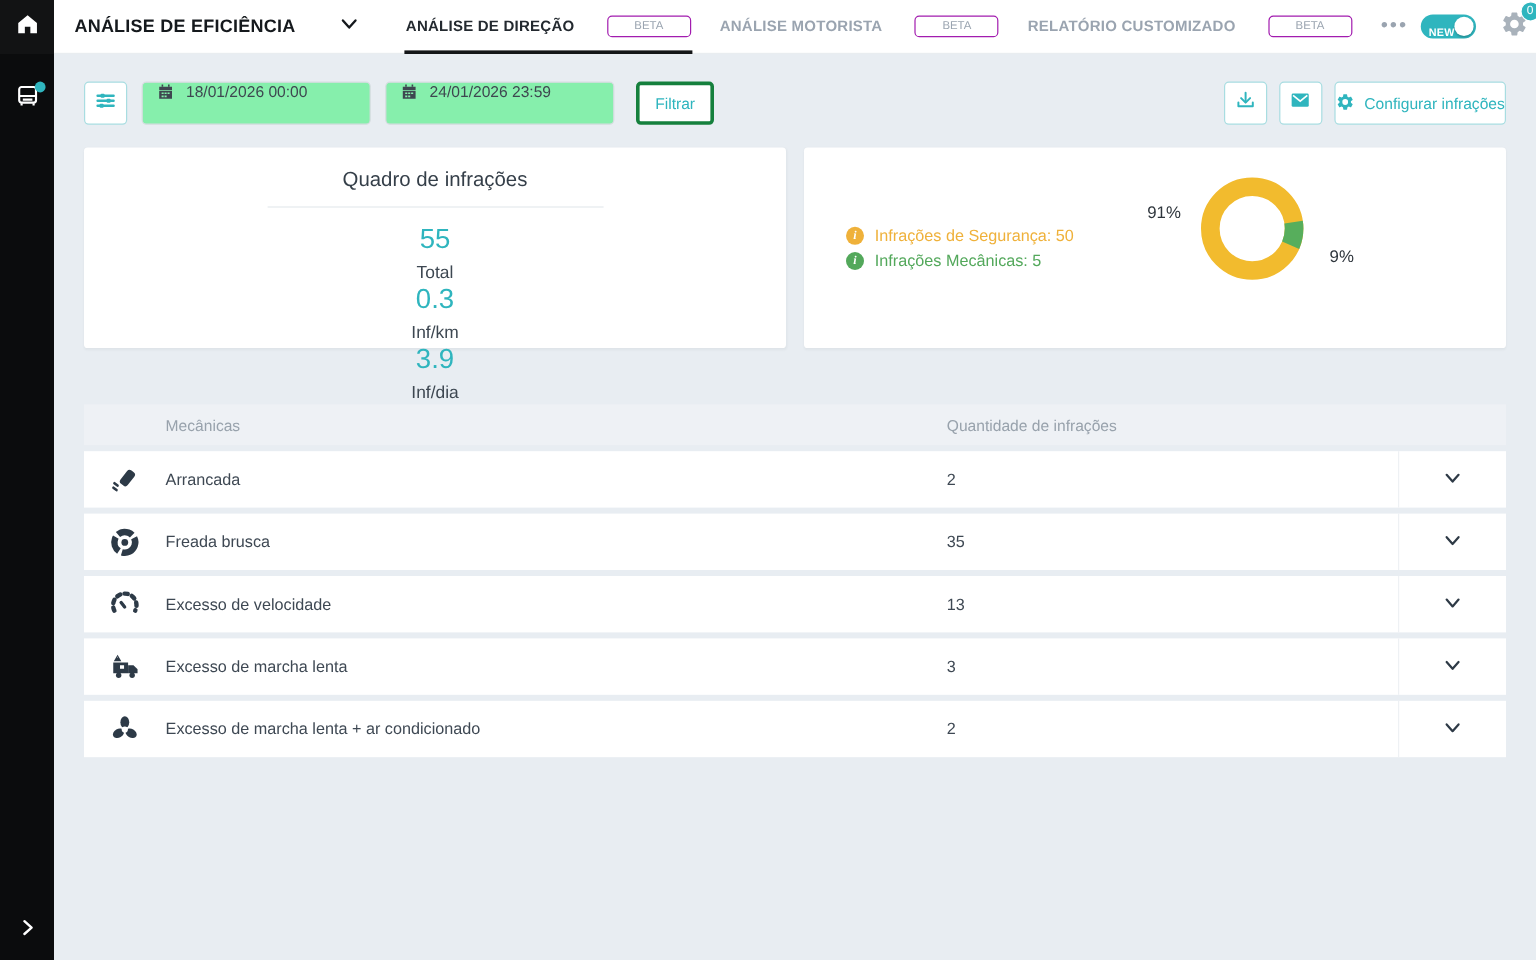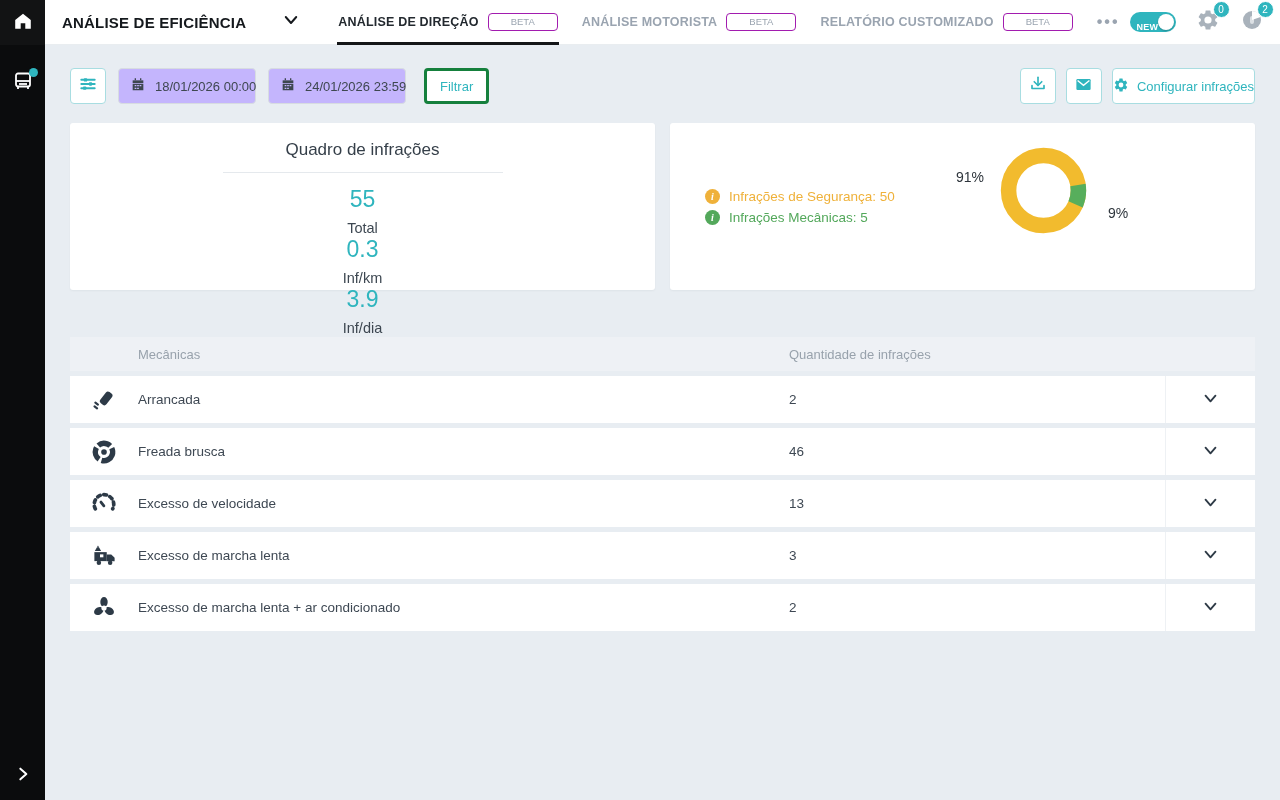--- a/index.html
+++ b/index.html
@@ -16,42 +16,42 @@
   .sb-truck { width:45px; height:45px; margin-top:15px; display:flex; align-items:center; justify-content:center; position:relative; cursor:pointer; }
   .sb-truck .dot { position:absolute; top:8px; right:7px; width:9px; height:9px; border-radius:50%; background:#2fb5be; }
   .sb-expand { position:absolute; bottom:14px; left:0; width:45px; display:flex; justify-content:center; cursor:pointer; }
 
   
   .topbar { position:absolute; left:45px; top:0; right:0; height:45px; background:#ffffff; display:flex; align-items:center; z-index:20; border-bottom:1px solid #e9edf0; }
   .tb-title { font-size:15px; font-weight:700; color:#15191d; letter-spacing:.2px; margin-left:17px; white-space:nowrap; }
   .tb-title-chev { margin:0 14px 0 36px; display:flex; align-items:center; cursor:pointer; }
   .tb-divider { width:1px; height:24px; background:#e3e7eb; margin-right:24px; }
 
-  .tab { display:flex; align-items:center; gap:9px; height:45px; position:relative; margin-right:24px; cursor:pointer; white-space:nowrap; }
+  .tab { display:flex; align-items:center; gap:27px; height:45px; position:relative; margin-right:24px; cursor:pointer; white-space:nowrap; }
   .tab-label { font-size:12.5px; font-weight:700; color:#9aa4b0; letter-spacing:.2px; }
   .tab.active .tab-label { color:#23292f; }
   .tab.active::after { content:""; position:absolute; left:-1px; right:-1px; bottom:0; height:3px; background:#141618; }
   .beta { font-size:9.5px; font-weight:400; color:#9aa4b0; border:1px solid #a21caf; border-radius:4px; padding:3px 22px; background:#fff; line-height:1; }
   .tab-more { font-size:16px; font-weight:700; color:#9aa4b0; letter-spacing:2px; cursor:pointer; margin-right:10px; }
 
   .tb-right { margin-left:auto; display:flex; align-items:center; gap:20px; padding-right:18px; }
   .toggle { width:46px; height:20px; border-radius:10px; background:#2fb5be; position:relative; display:flex; align-items:flex-end; cursor:pointer; flex:none; }
   .toggle-label { color:#fff; font-size:9px; font-weight:700; margin-left:7px; letter-spacing:.2px; }
   .toggle-knob { position:absolute; right:2px; top:2px; width:16px; height:16px; border-radius:50%; background:#fff; box-shadow:0 1px 2px rgba(0,0,0,.25); }
   .ib-wrap { position:relative; cursor:pointer; display:flex; }
   .badge { position:absolute; top:-7px; right:-10px; min-width:17px; height:17px; padding:0 2px; border-radius:9px; background:#2fb5be; color:#fff; font-size:10px; display:flex; align-items:center; justify-content:center; border:1px solid #fff; }
   .avatar { cursor:pointer; display:flex; }
 
   
   .main { position:absolute; left:45px; top:45px; right:0; bottom:0; padding:23px 25px 0 25px; }
 
   .filter-row { display:flex; align-items:center; }
   .btn-sq { width:36px; height:36px; border-radius:4px; background:#fff; display:flex; align-items:center; justify-content:center; cursor:pointer; flex:none; }
   .teal-border { border:1px solid #a8dde1; }
-  .date-input { width:138px; height:36px; background:#c4b5fd; border:1px solid #d7dce1; border-radius:4px; display:flex; align-items:center; gap:9px; padding:0 11px; margin-left:12px; font-size:13px; color:#3e4750; cursor:text; white-space:nowrap; }
+  .date-input { width:191px; height:36px; background:#86efac; border:1px solid #d7dce1; border-radius:4px; display:flex; gap:9px; padding:0 11px; margin-left:12px; font-size:13px; color:#3e4750; cursor:text; white-space:nowrap; }
   .date-input:last-of-type { margin-left:18px; }
   .btn-filtrar { height:36px; padding:0 13px; margin-left:18px; background:#fff; border:3px solid #15803d; border-radius:4px; color:#2fb5be; font-size:13px; display:flex; align-items:center; cursor:pointer; }
   .fr-right { margin-left:auto; display:flex; align-items:center; gap:10px; }
   .btn-config { height:36px; padding:0 0; background:#fff; border:1px solid #a8dde1; border-radius:4px; color:#2fb5be; font-size:13px; display:flex; align-items:center; gap:8px; cursor:pointer; white-space:nowrap; }
 
   
   .cards { display:flex; gap:15px; margin-top:19px; }
   .card { background:#fff; border-radius:3px; box-shadow:0 1px 2px rgba(40,50,60,.05); width:585px; height:167px; }
 
   .sum-inner { width:280px; margin:0 auto; text-align:center; padding-top:17px; }
@@ -324,21 +324,21 @@
     <div class="trow">
       <div class="col-main">
         <span class="row-icon">
           <svg width="26" height="26" viewBox="0 0 24 24">
             <circle cx="12" cy="12" r="8" fill="none" stroke="#2d3a47" stroke-width="5" stroke-dasharray="12 2.5" transform="rotate(20 12 12)"></circle>
             <circle cx="12" cy="12" r="2.6" fill="#2d3a47"></circle>
           </svg>
         </span>
         <span>Freada brusca</span>
       </div>
-      <div class="col-qty">46</div>
+      <div class="col-qty">35</div>
       <div class="col-chev">
         <span>
           <svg width="17" height="17" viewBox="0 0 24 24" fill="none" stroke="#2e3a46" stroke-width="2.6" stroke-linecap="round" stroke-linejoin="round">
               <polyline points="5,8 12,16 19,8"></polyline>
             </svg>
         </span>
       </div>
     </div>
 
     <div class="trow">

